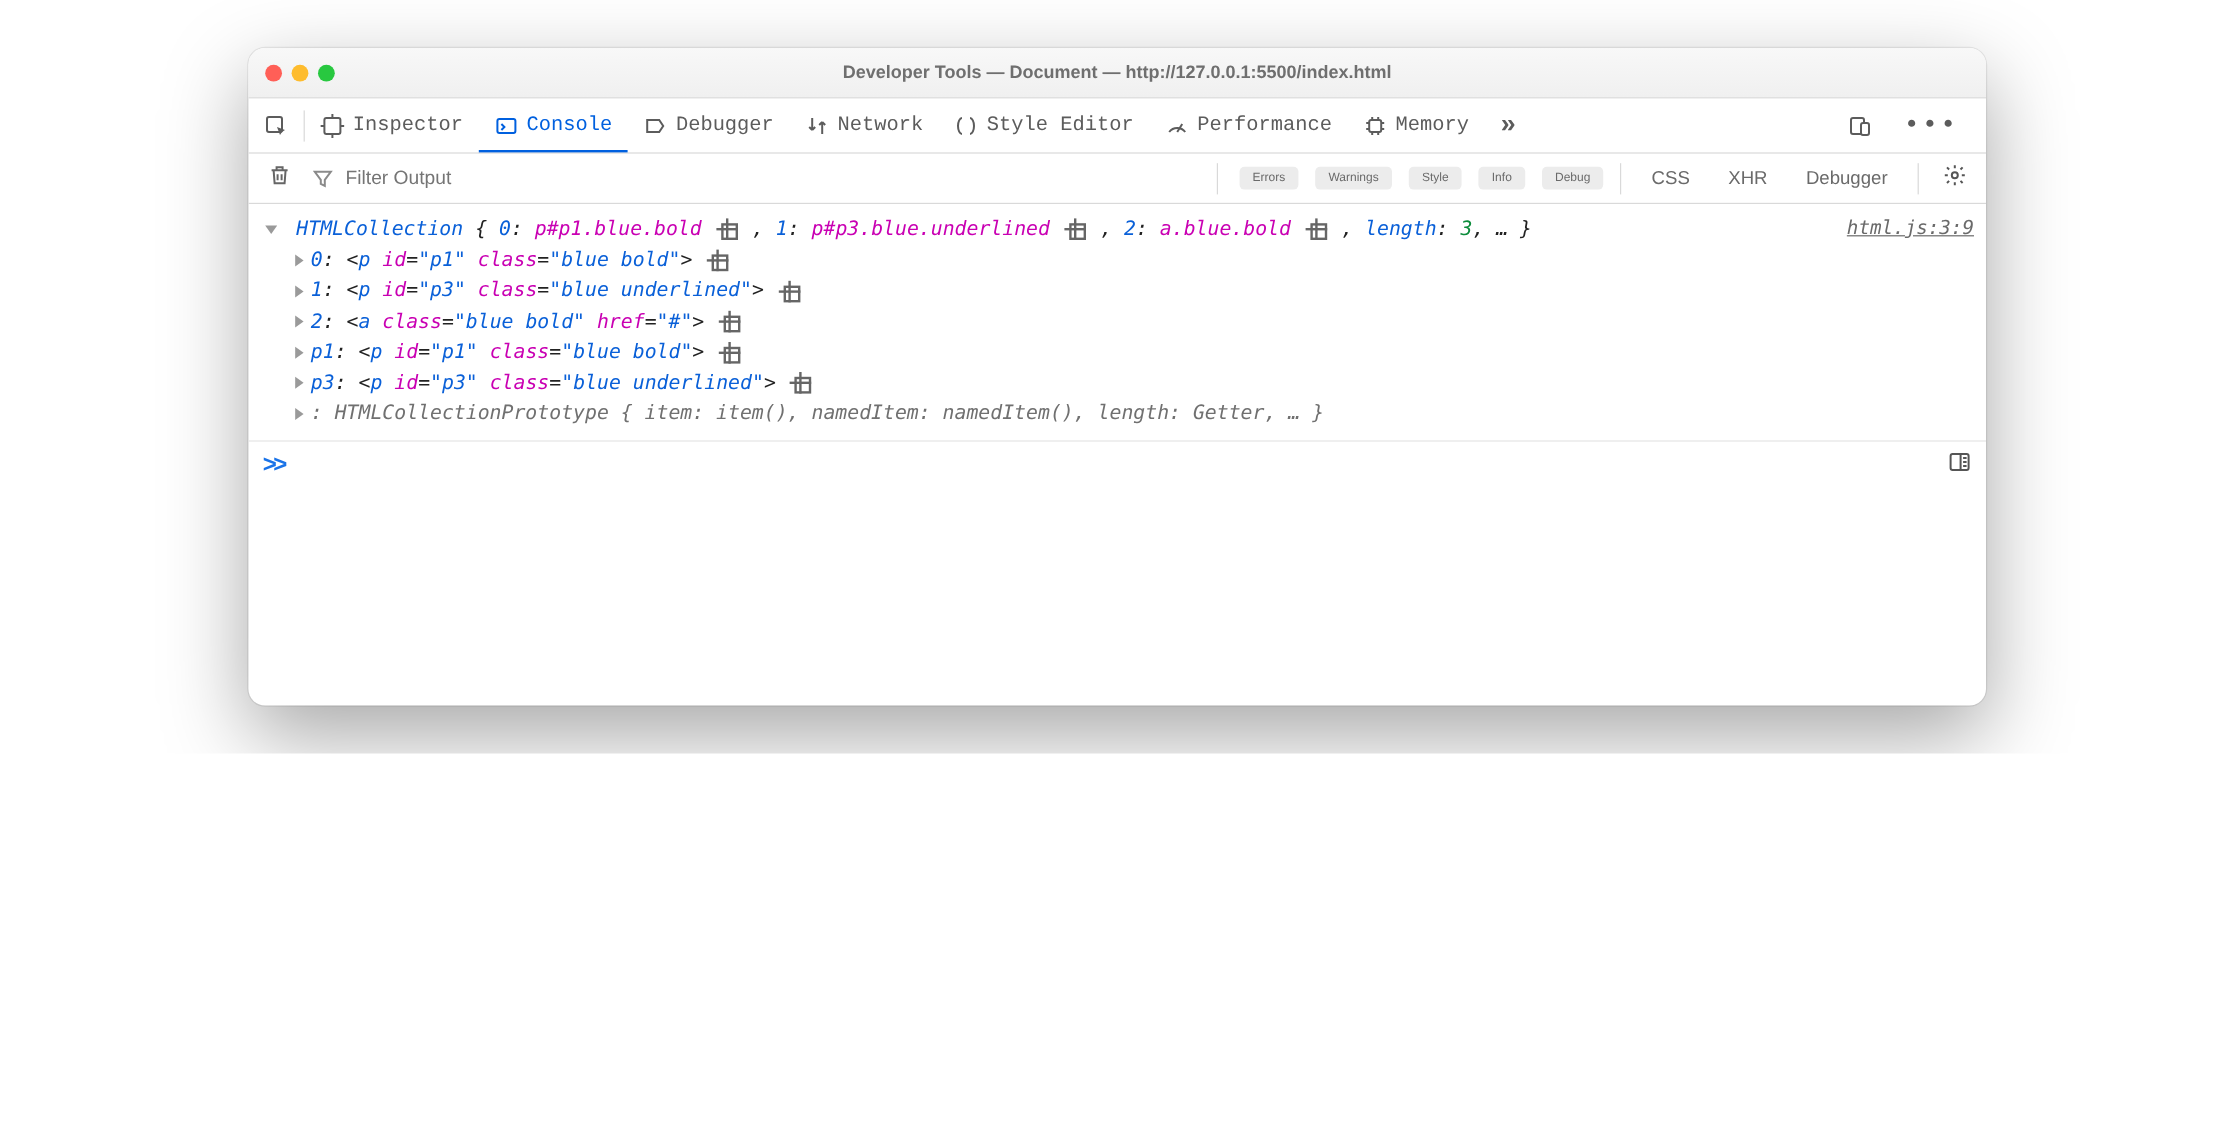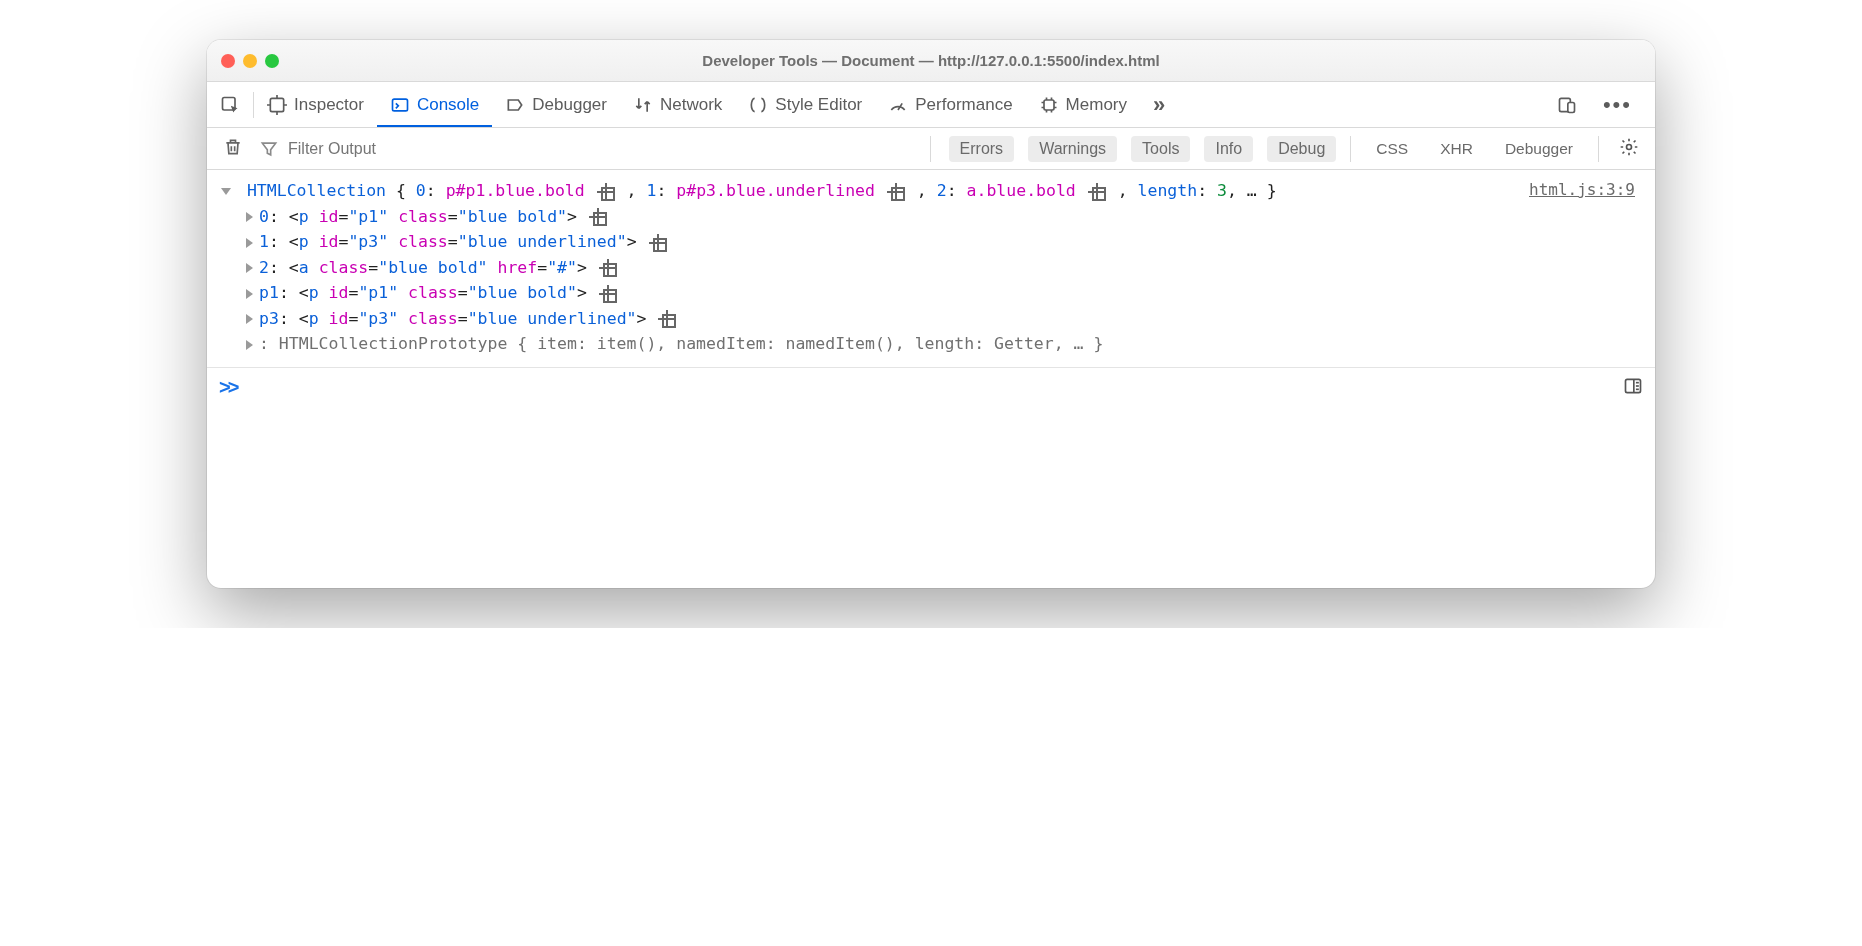--- a/index.html
+++ b/index.html
@@ -42,20 +42,21 @@
     border-bottom: 1px solid #d9d9d9;
     height: 46px;
     font-size: 17px;
     color: #5c5c5c;
     padding-right: 10px;
   }
   .tab, .tabicon {
     display: flex; align-items: center; gap: 7px;
     padding: 0 13px; height: 100%;
     cursor: pointer;
+    font-family: Liberation Mono, monospace;
   }
   .tab.active {
     color: #0060df;
     border-bottom: 2px solid #0060df;
     border-top: 2px solid transparent;
   }
   .flexspacer { flex: 1; }
   .tabicon svg, .tab svg { width: 20px; height: 20px; fill: none; stroke: currentColor; stroke-width: 2; }
   .toolbar {
     display: flex; align-items: center;
@@ -67,32 +68,33 @@
     gap: 10px;
   }
   .filter {
     display:flex; align-items:flex-end; gap:7px; flex:0 0 auto;
   }
   .filter input {
     border:none; outline:none; font-size:16px; color:#6a6a6a;
   }
   .chip {
     background:#ececec; padding:4px 11px; border-radius:4px;
-    margin-left:4px; cursor:pointer; font-size:16px;
+    margin-left:4px; cursor:pointer; font-size:10px;
   }
   .plain { padding:4px 11px; cursor:pointer; font-size:15.5px; }
   .vsep { width:1px; height:26px; background:#d9d9d9; margin:0 4px; }
   .gearbtn { padding:0 6px; cursor:pointer; color:#555; }
   .trashbtn { padding:0 6px; cursor:pointer; color:#555; }
 
   .output {
     font-family: Menlo, Consolas, monospace;
     font-size: 16.5px; line-height: 1.55;
-    padding: 8px 20px 10px 14px;
+    padding: 8px 10px 10px 14px;
     border-bottom: 1px solid #e4e4e4;
+    font-style: italic;
   }
   .row { display:flex; align-items:flex-start; }
   .row .src {
     margin-left:auto; color:#6a6a6a; text-decoration: underline;
     font-size:16px; cursor:pointer; white-space:nowrap;
   }
   .tree { padding-left: 25px; }
   .twisty {
     display:inline-block; width:0; height:0;
     border-style:solid; vertical-align:middle;
@@ -236,21 +238,21 @@
     <div class="filter">
       <svg viewBox="0 0 24 24" fill="none" stroke="#8a8a8a" stroke-width="2">
           <path d="M4 5 h16 l-6 8 v6 l-4 -2 v-4 z"></path>
         </svg>
       <input placeholder="Filter Output" style="">
     </div>
     <div class="flexspacer"></div>
     <div class="vsep"></div>
     <div class="chip">Errors</div>
     <div class="chip">Warnings</div>
-    <div class="chip">Tools</div>
+    <div class="chip">Style</div>
     <div class="chip">Info</div>
     <div class="chip">Debug</div>
     <div class="vsep"></div>
     <div class="plain">CSS</div>
     <div class="plain">XHR</div>
     <div class="plain">Debugger</div>
     <div class="vsep"></div>
     <div class="gearbtn">
       <svg viewBox="0 0 24 24" fill="none" stroke="#555" stroke-width="2">
           <circle cx="12" cy="12" r="3"></circle>

